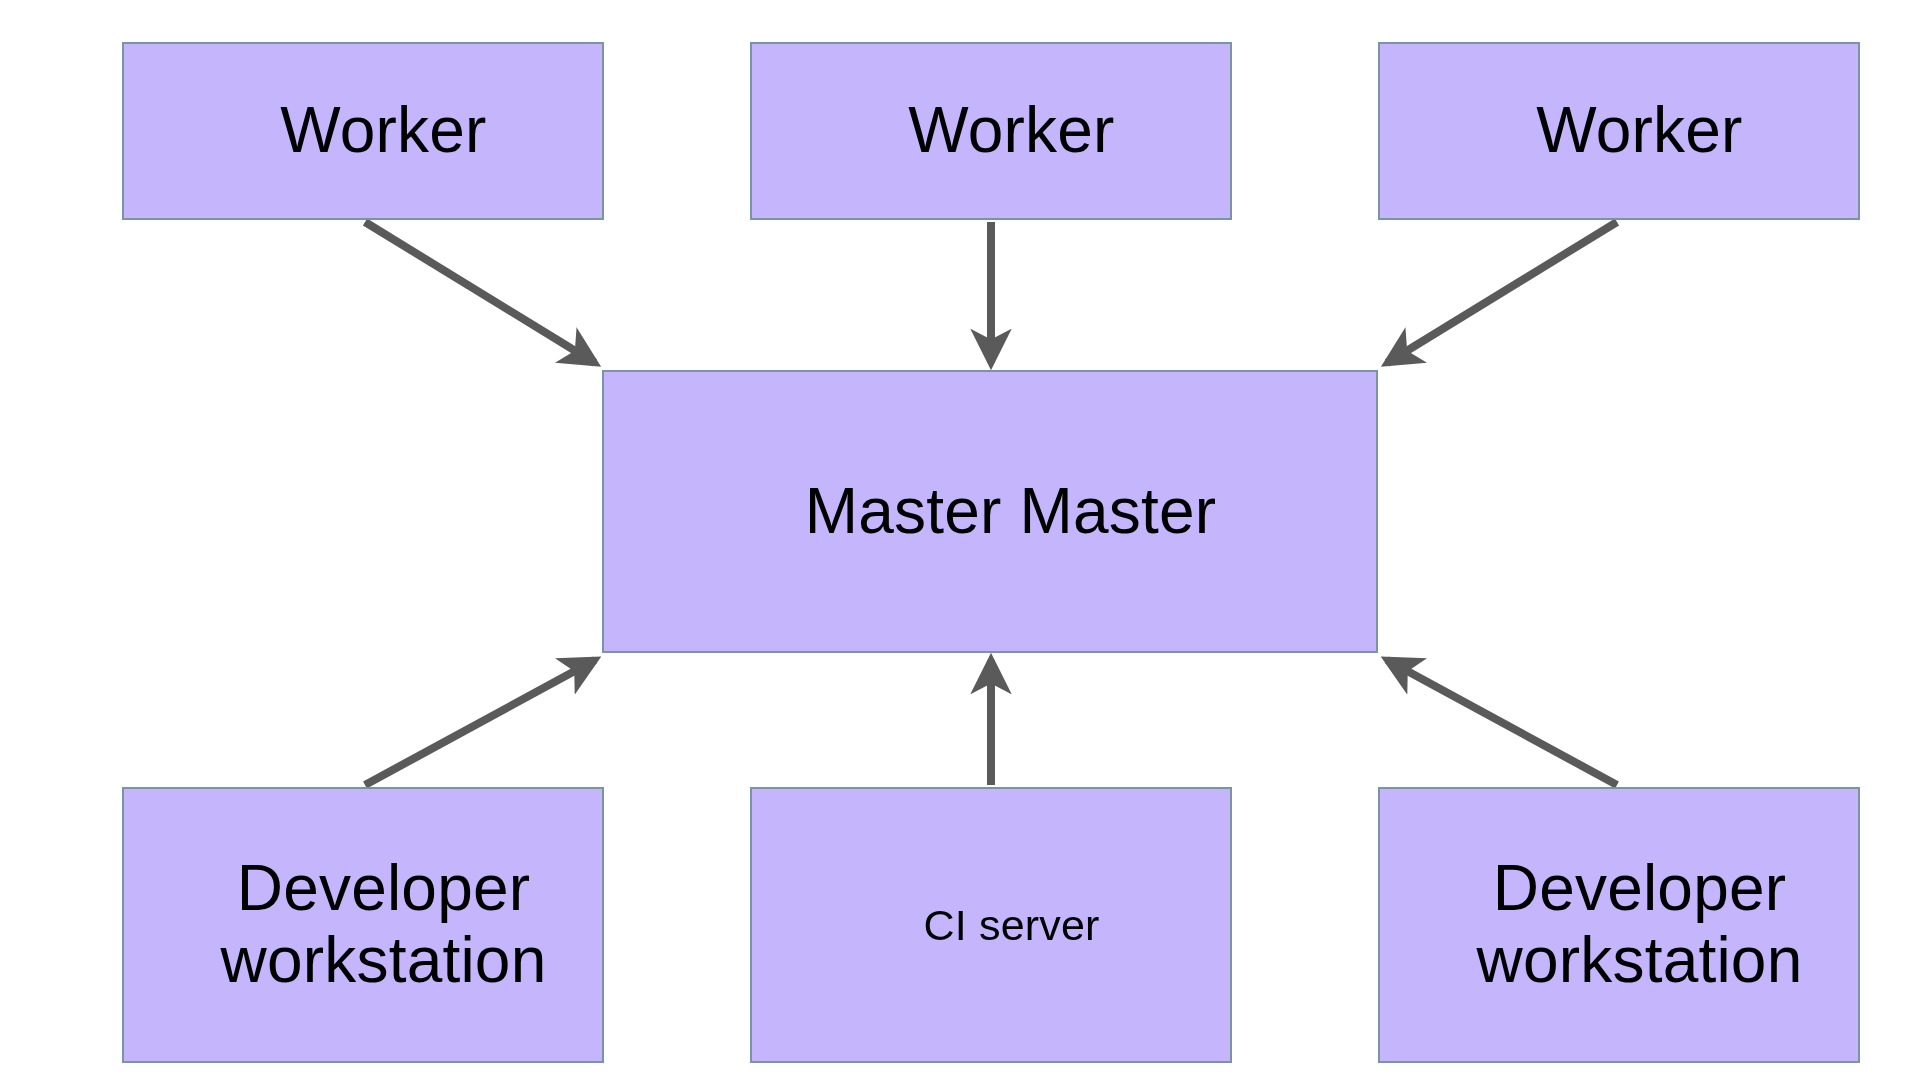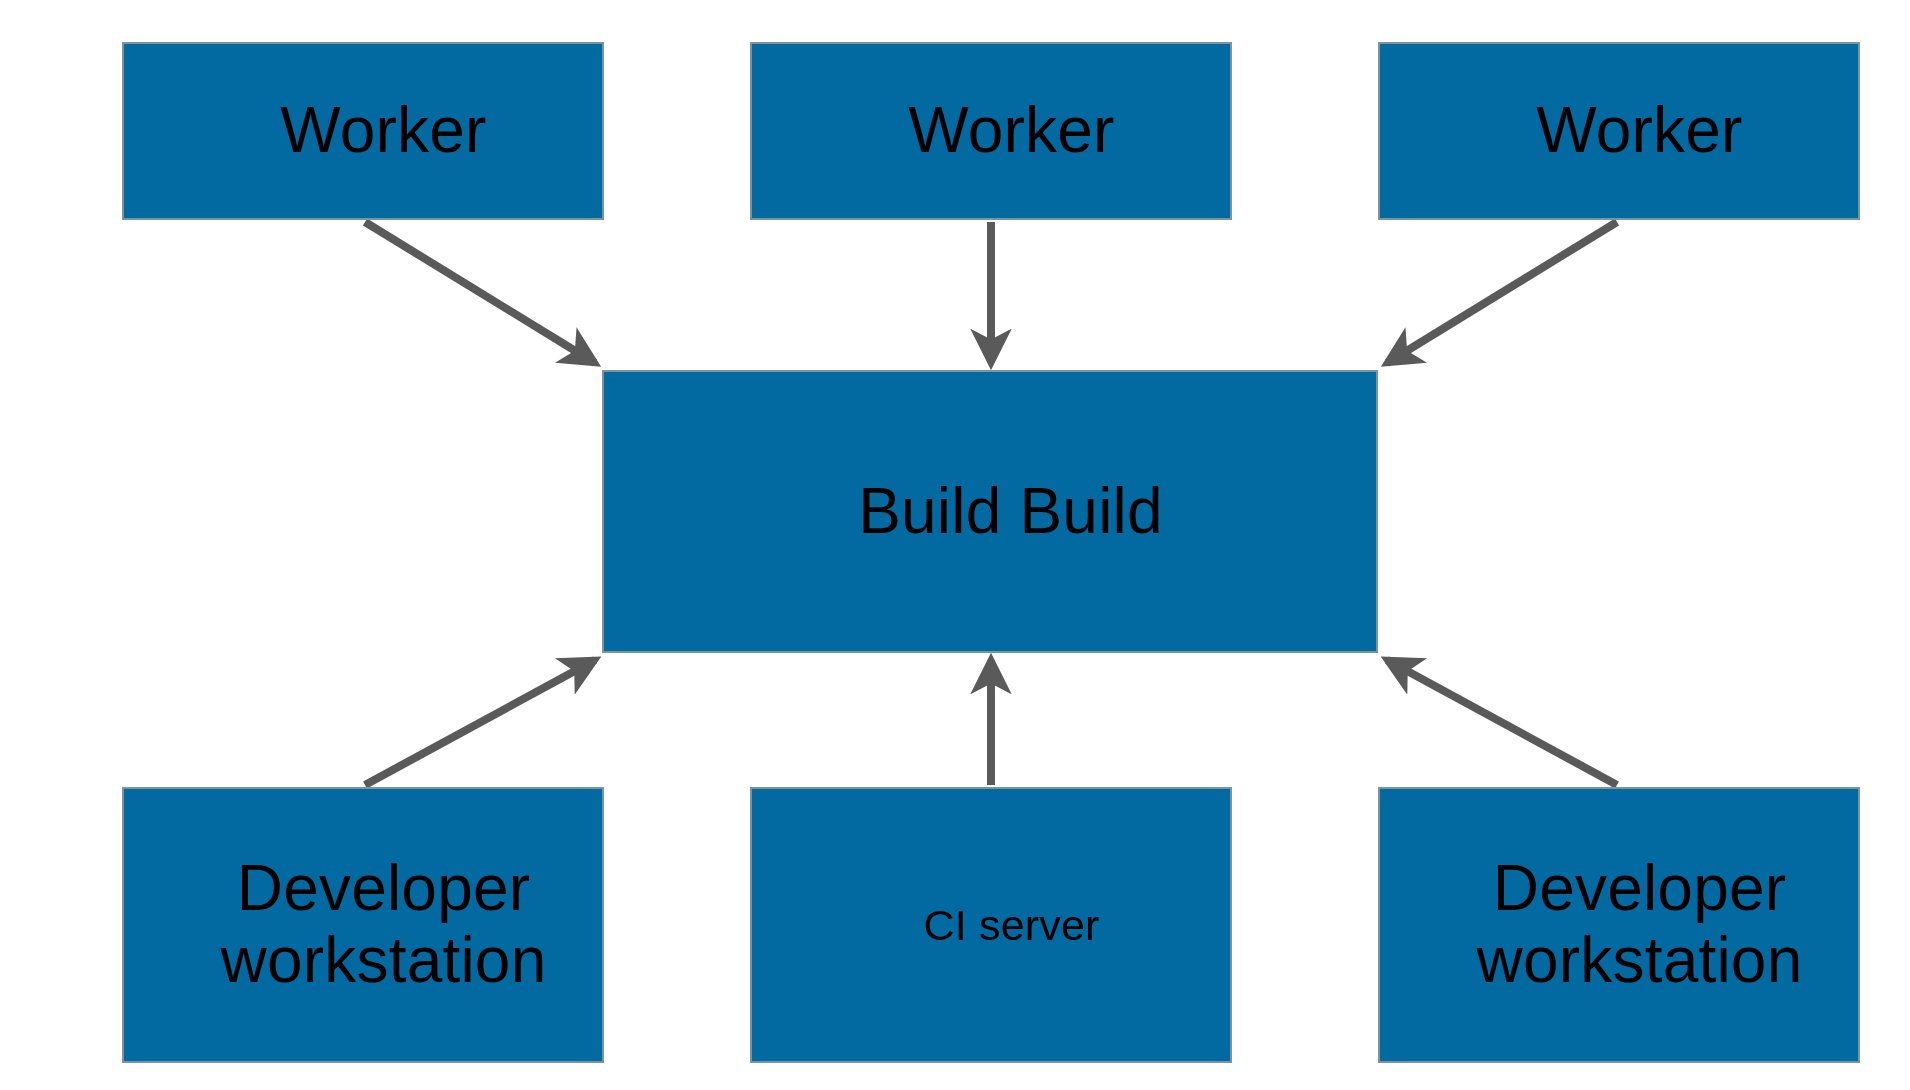--- a/index.html
+++ b/index.html
@@ -23,21 +23,21 @@
     position: absolute;
     left: 0;
     top: 0;
     width: 1910px;
     height: 1090px;
     pointer-events: none;
   }
   .node {
     position: absolute;
     box-sizing: border-box;
-    background: #0369a1;
+    background: #c4b5fd;
     border: 2px solid #7b94a1;
     display: flex;
     align-items: center;
     justify-content: center;
     text-align: center;
     color: #000000;
     line-height: 1.12;
     letter-spacing: 0.2px;
     font-weight: 400;
     white-space: pre-line;
@@ -79,21 +79,21 @@
 
   <div class="node node-worker-2">
     <span>Worker</span>
   </div>
 
   <div class="node node-worker-3">
     <span>Worker</span>
   </div>
 
   <div class="node node-master">
-    <span>Build Build</span>
+    <span>Master Master</span>
   </div>
 
   <div class="node node-dev-1">
     <span>Developer
 workstation</span>
   </div>
 
   <div class="node node-ci">
     <span>CI server</span>
   </div>

